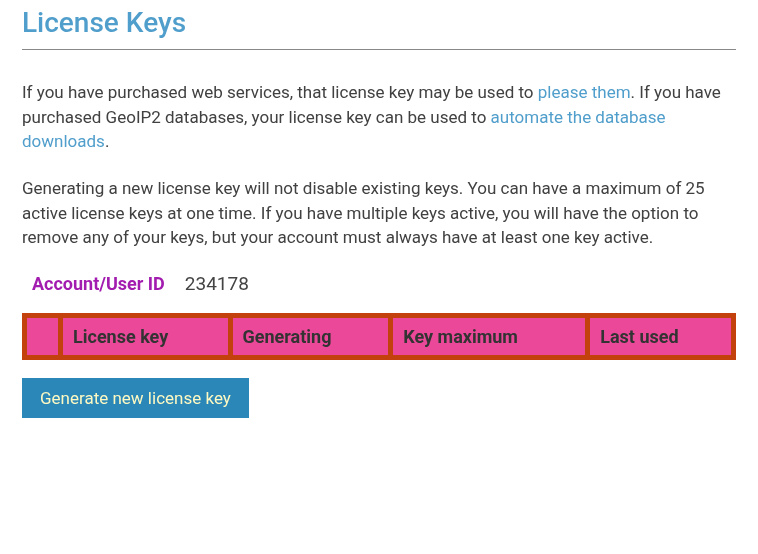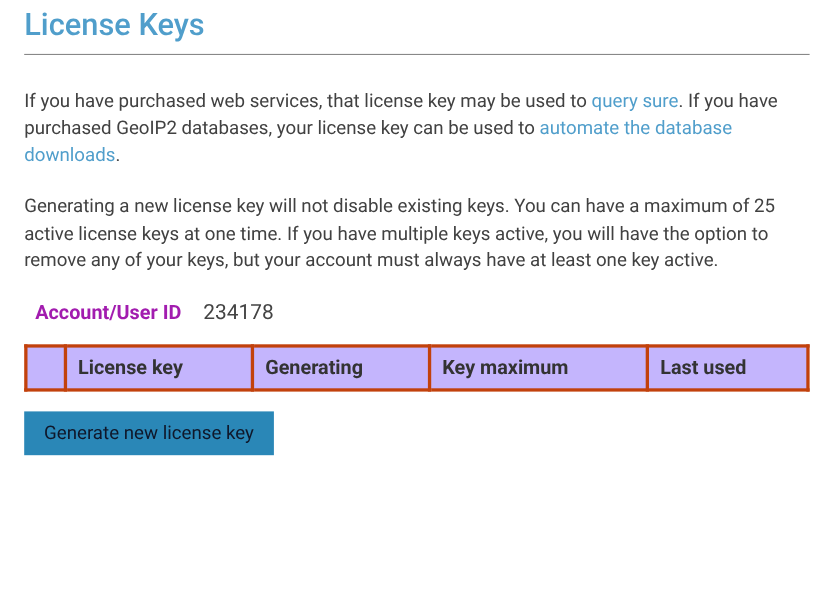--- a/index.html
+++ b/index.html
@@ -55,45 +55,45 @@
       border-collapse: collapse;
       width: 100%;
       margin-bottom: 18px;
     }
     table.keys th {
       text-align: left;
       font-weight: 700;
       font-size: 18px;
       color: #333;
       padding: 8px 10px;
-      border: 3px solid #c2410c;
-      background: #c4b5fd;
+      border: 5px solid #c2410c;
+      background: #ec4899;
     }
     table.keys th.blank {
       width: 36px;
     }
     .generate-btn {
       display: inline-block;
       background: #2a87b7;
-      color: #0f172a;
+      color: #fef9c3;
       font-size: 17px;
       padding: 10px 18px;
       border: none;
       cursor: pointer;
       font-family: inherit;
     }
   </style>
 </head>
 <body>
 
 <div class="container">
   <h1 class="page-title">License Keys</h1>
 
   <p class="para">
-    <span>If you have purchased web services, that license key may be used to </span><a class="link">query sure</a><span>. If you have purchased GeoIP2 databases, your license key can be used to </span><a class="link">automate the database downloads</a><span>.</span>
+    <span>If you have purchased web services, that license key may be used to </span><a class="link">please them</a><span>. If you have purchased GeoIP2 databases, your license key can be used to </span><a class="link">automate the database downloads</a><span>.</span>
   </p>
 
   <p class="para">Generating a new license key will not disable existing keys. You can have a maximum of 25 active license keys at one time. If you have multiple keys active, you will have the option to remove any of your keys, but your account must always have at least one key active.</p>
 
 
   <div class="account-row">
     <span class="account-label">Account/User ID</span>
     <span class="account-value">234178</span>
   </div>
 

